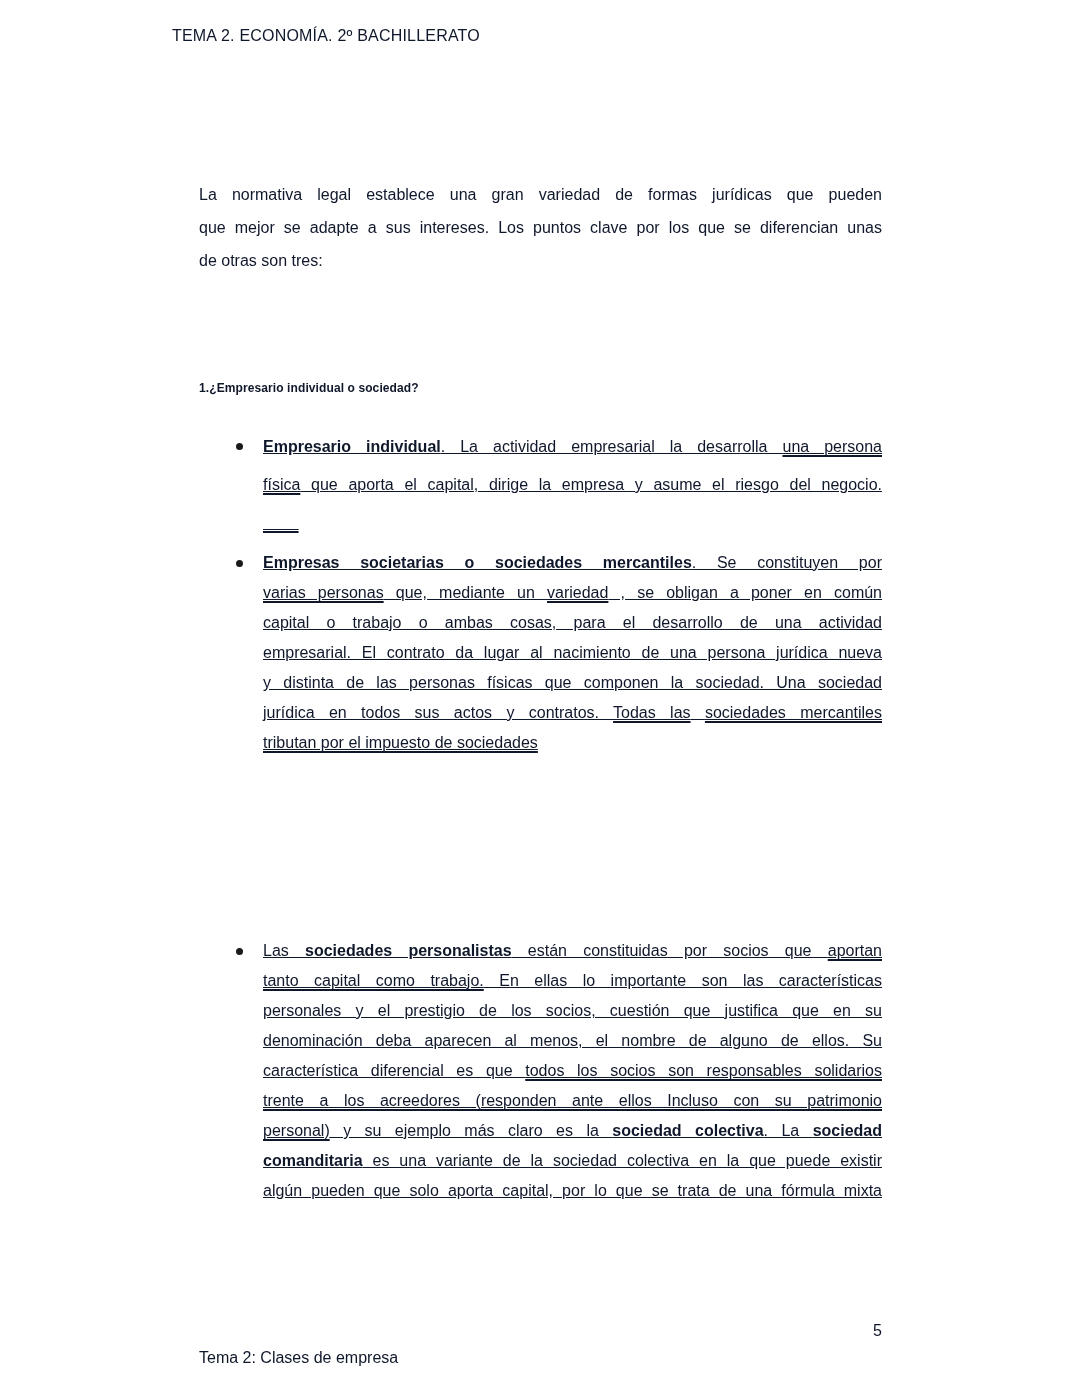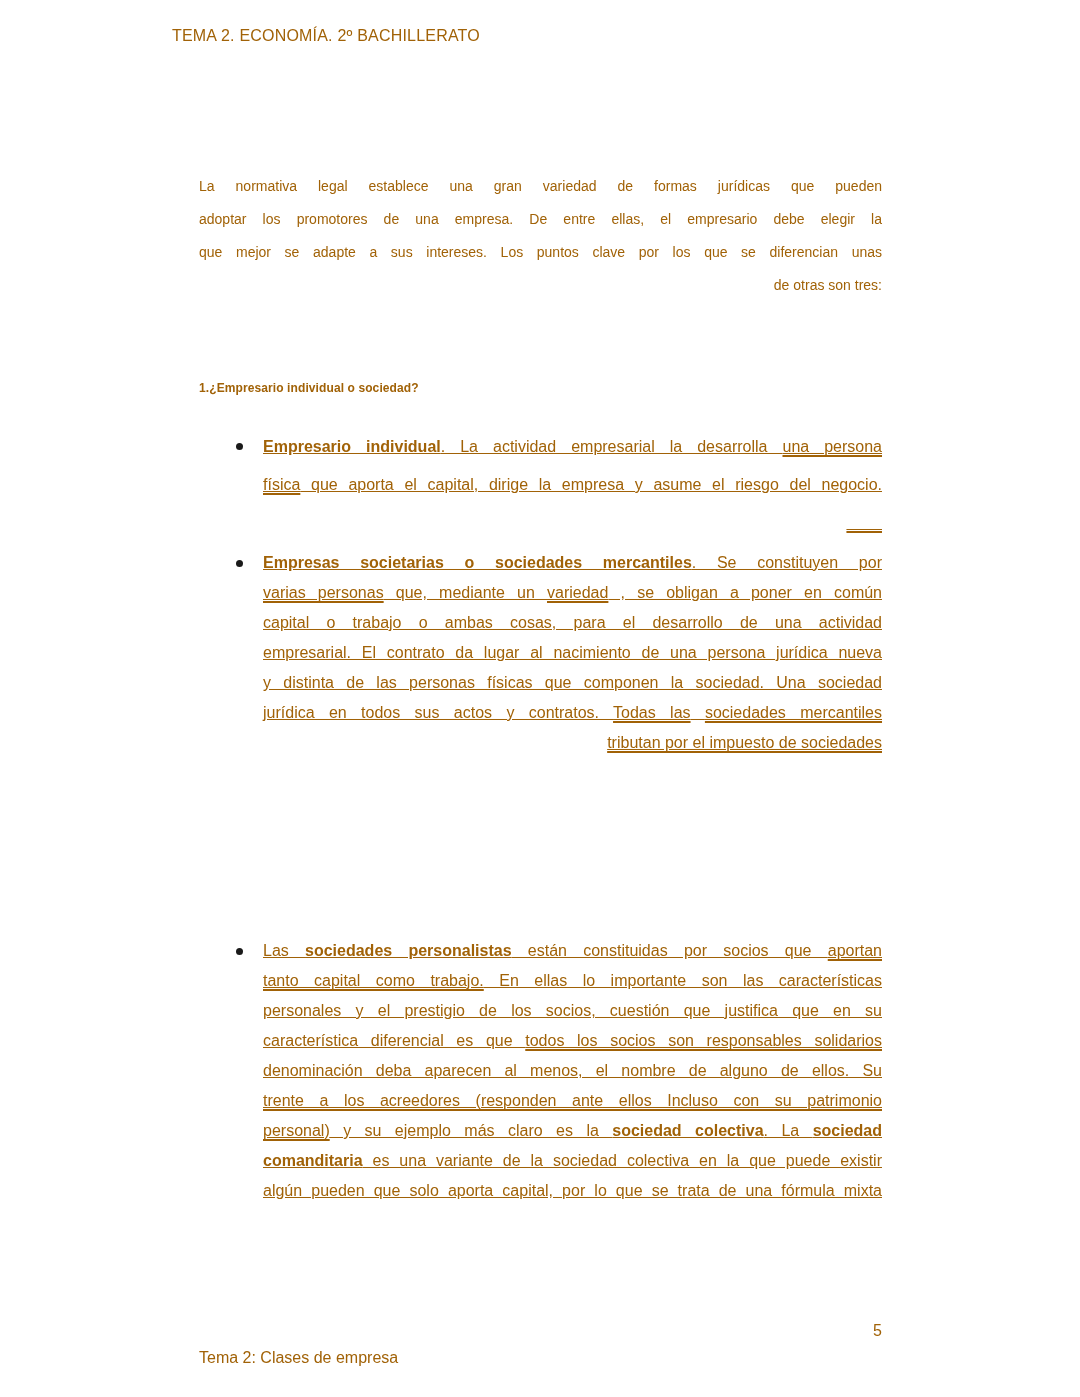--- a/index.html
+++ b/index.html
@@ -9,21 +9,21 @@
     height: 1397px;
     background: #ffffff;
     font-family: "Liberation Sans", sans-serif;
     color: #1f1f1f;
     overflow: hidden;
   }
   .abs { position: absolute; }
 
   .header { left: 172px; top: 27px; font-size: 16px; letter-spacing: 0.2px; }
 
-  .intro { left: 199px; top: 170px; width: 683px; font-size: 14px; line-height: 33px; }
+  .intro { left: 199px; top: 178px; width: 683px; font-size: 16px; line-height: 33px; }
 
   .h { font-size: 12px; font-weight: 700; letter-spacing: 0.1px; }
   .h1 { left: 199px; top: 381px; }
   .h2 { left: 199px; top: 881px; }
 
   .bullet { left: 199px; width: 683px; font-size: 16px; text-decoration: underline; }
   .b1 { top: 428px; line-height: 38px; }
   .b2 { top: 548px; line-height: 30px; }
   .b3 { top: 936px; line-height: 30px; }
 
@@ -31,46 +31,45 @@
   .dot {
     position: absolute;
     left: 37px;
     width: 7px; height: 7px;
     border-radius: 50%;
     background: #1a1a1a;
   }
   .b1 .dot { top: 15px; }
   .b2 .dot, .b3 .dot { top: 12px; }
 
-  .line { text-align: right; }
+  .line { text-align: left; }
   .line.j {
     text-align: justify;
     text-align-last: justify;
     -moz-text-align-last: justify;
   }
   .b { font-weight: 700; }
   .u {
     text-decoration: underline;
     text-underline-offset: 3px;
     text-decoration-thickness: 1.5px;
   }
 
   .pagenum { left: 199px; top: 1322px; width: 683px; text-align: right; font-size: 16px; }
   .footer { left: 199px; top: 1349px; font-size: 16px; }
 </style>
 </head>
 <body>
 
-<div class="page" style="color: #a16207; background: rgb(255, 255, 255);">
+<div class="page" style="color: #0f172a; background: rgb(255, 255, 255);">
 
   <div class="abs header">TEMA 2. ECONOMÍA. 2º BACHILLERATO</div>
 
   <div class="abs intro">
       <div class="line j"><span>La normativa legal establece una gran variedad de formas jurídicas que pueden</span></div>
-      <div class="line j"><span>adoptar los promotores de una empresa. De entre ellas, el empresario debe elegir la</span></div>
       <div class="line j"><span>que mejor se adapte a sus intereses. Los puntos clave por los que se diferencian unas</span></div>
       <div class="line"><span>de otras son tres:</span></div>
     </div>
 
   <div class="abs h h1">1.¿Empresario individual o sociedad?</div>
 
   <div class="abs bullet b1">
     <span class="dot"></span>
     <div class="content">
         <div class="line j"><span class="b">Empresario individual</span><span>. La actividad empresarial la desarrolla </span><span class="u">una persona</span></div>
@@ -92,22 +91,22 @@
       </div>
   </div>
 
 
   <div class="abs bullet b3">
     <span class="dot"></span>
     <div class="content">
         <div class="line j"><span>Las </span><span class="b">sociedades personalistas</span><span> están constituidas por socios que </span><span class="u">aportan</span></div>
         <div class="line j"><span class="u">tanto capital como trabajo.</span><span> En ellas lo importante son las características</span></div>
         <div class="line j"><span>personales y el prestigio de los socios, cuestión que justifica que en su</span></div>
+        <div class="line j"><span>denominación deba aparecen al menos, el nombre de alguno de ellos. Su</span></div>
         <div class="line j"><span>característica diferencial es que </span><span class="u">todos los socios son responsables solidarios</span></div>
-        <div class="line j"><span>denominación deba aparecen al menos, el nombre de alguno de ellos. Su</span></div>
         <div class="line j"><span class="u">trente a los acreedores (responden ante ellos Incluso con su patrimonio</span></div>
         <div class="line j"><span class="u">personal)</span><span> y su ejemplo más claro es la </span><span class="b">sociedad colectiva</span><span>. La </span><span class="b">sociedad</span></div>
         <div class="line j"><span class="b">comanditaria</span><span> es una variante de la sociedad colectiva en la que puede existir</span></div>
         <div class="line j"><span>algún pueden que solo aporta capital, por lo que se trata de una fórmula mixta</span></div>
       </div>
   </div>
 
   <div class="abs pagenum">5</div>
 
   <div class="abs footer">Tema 2: Clases de empresa</div>

